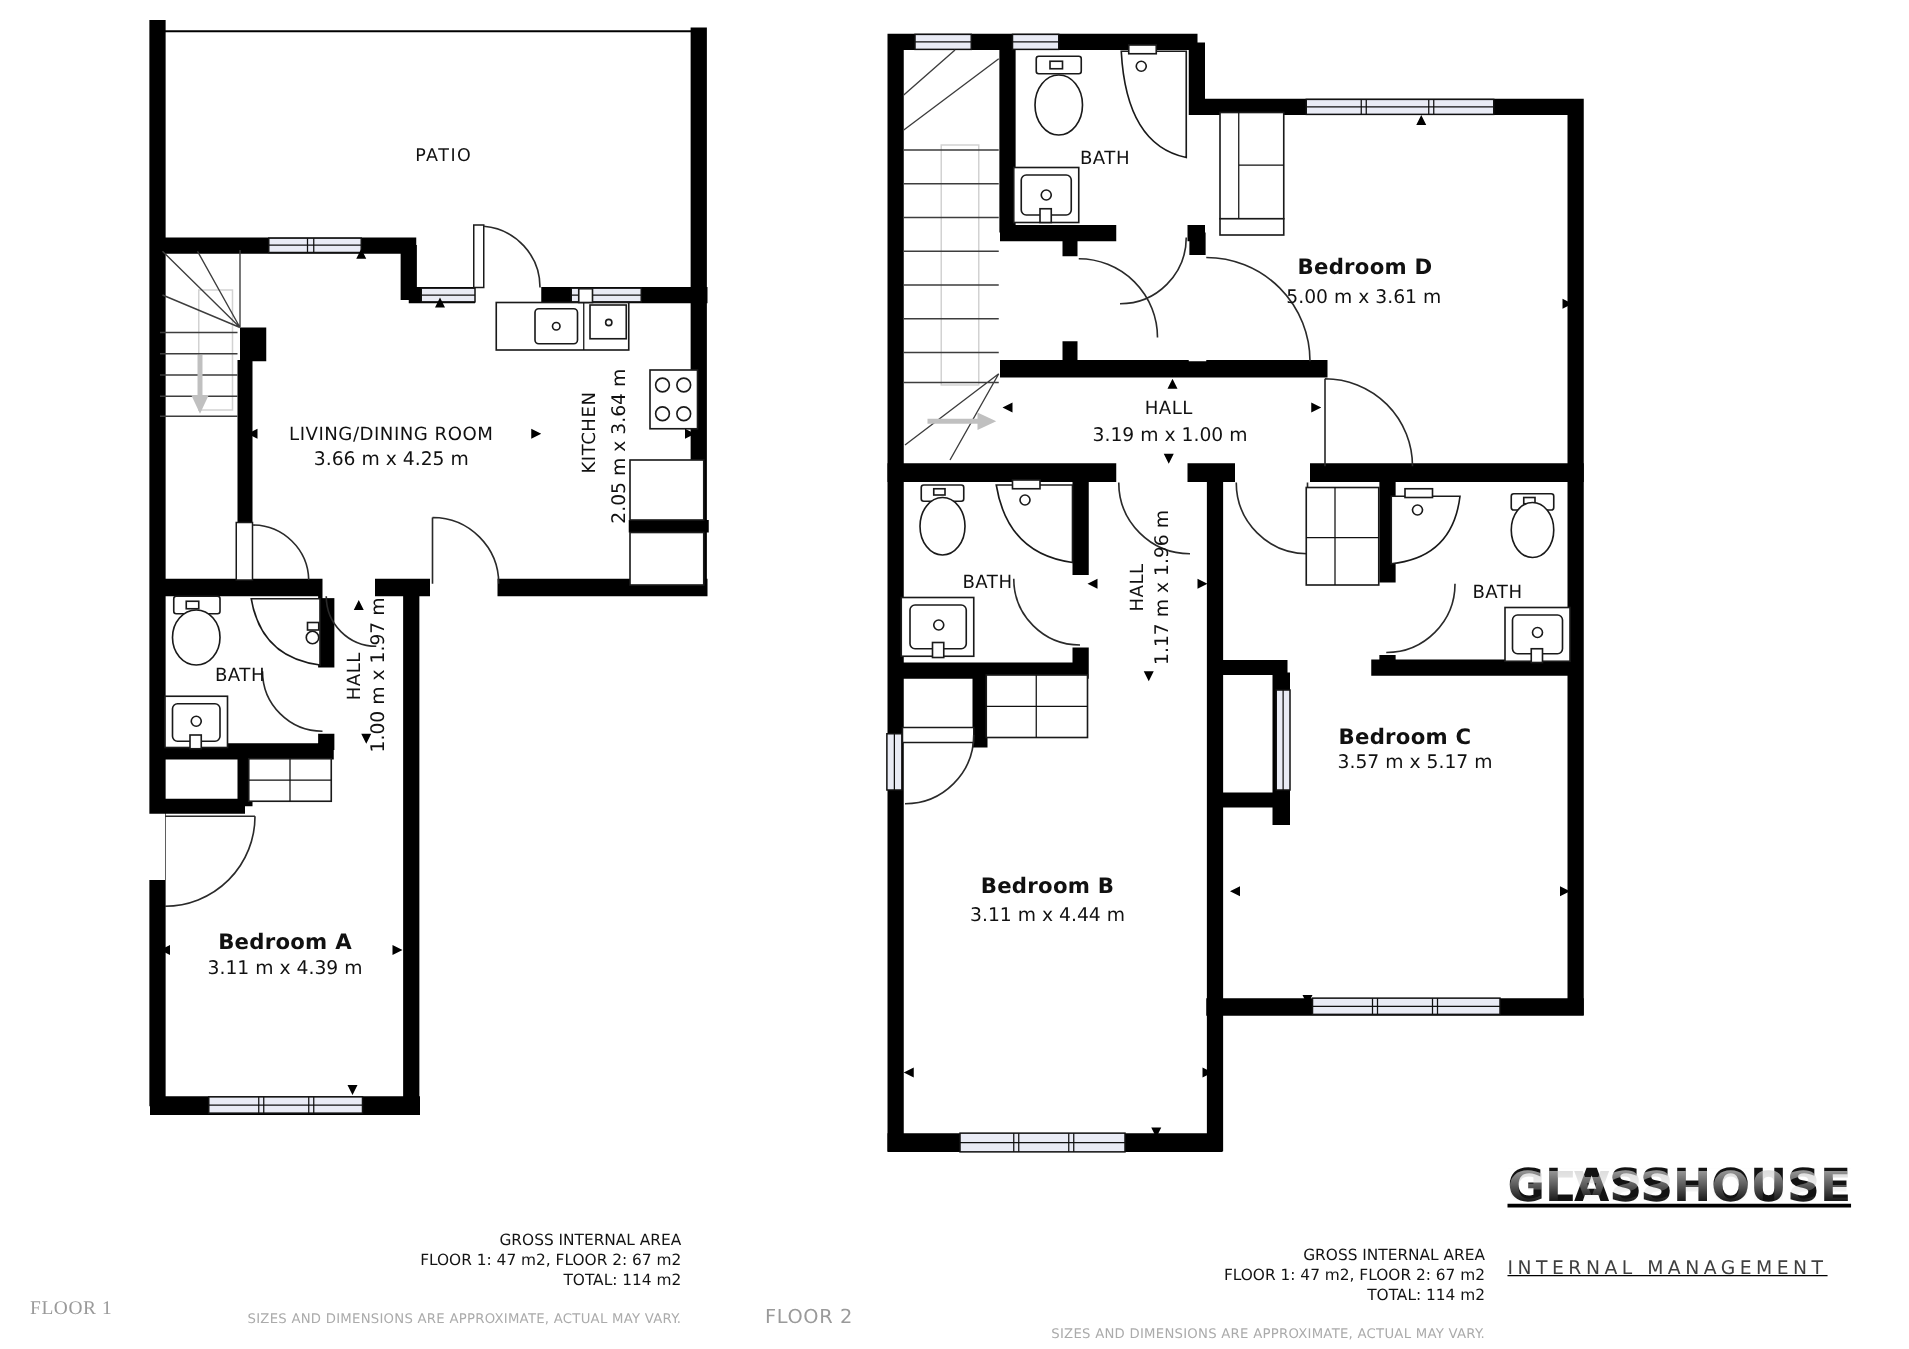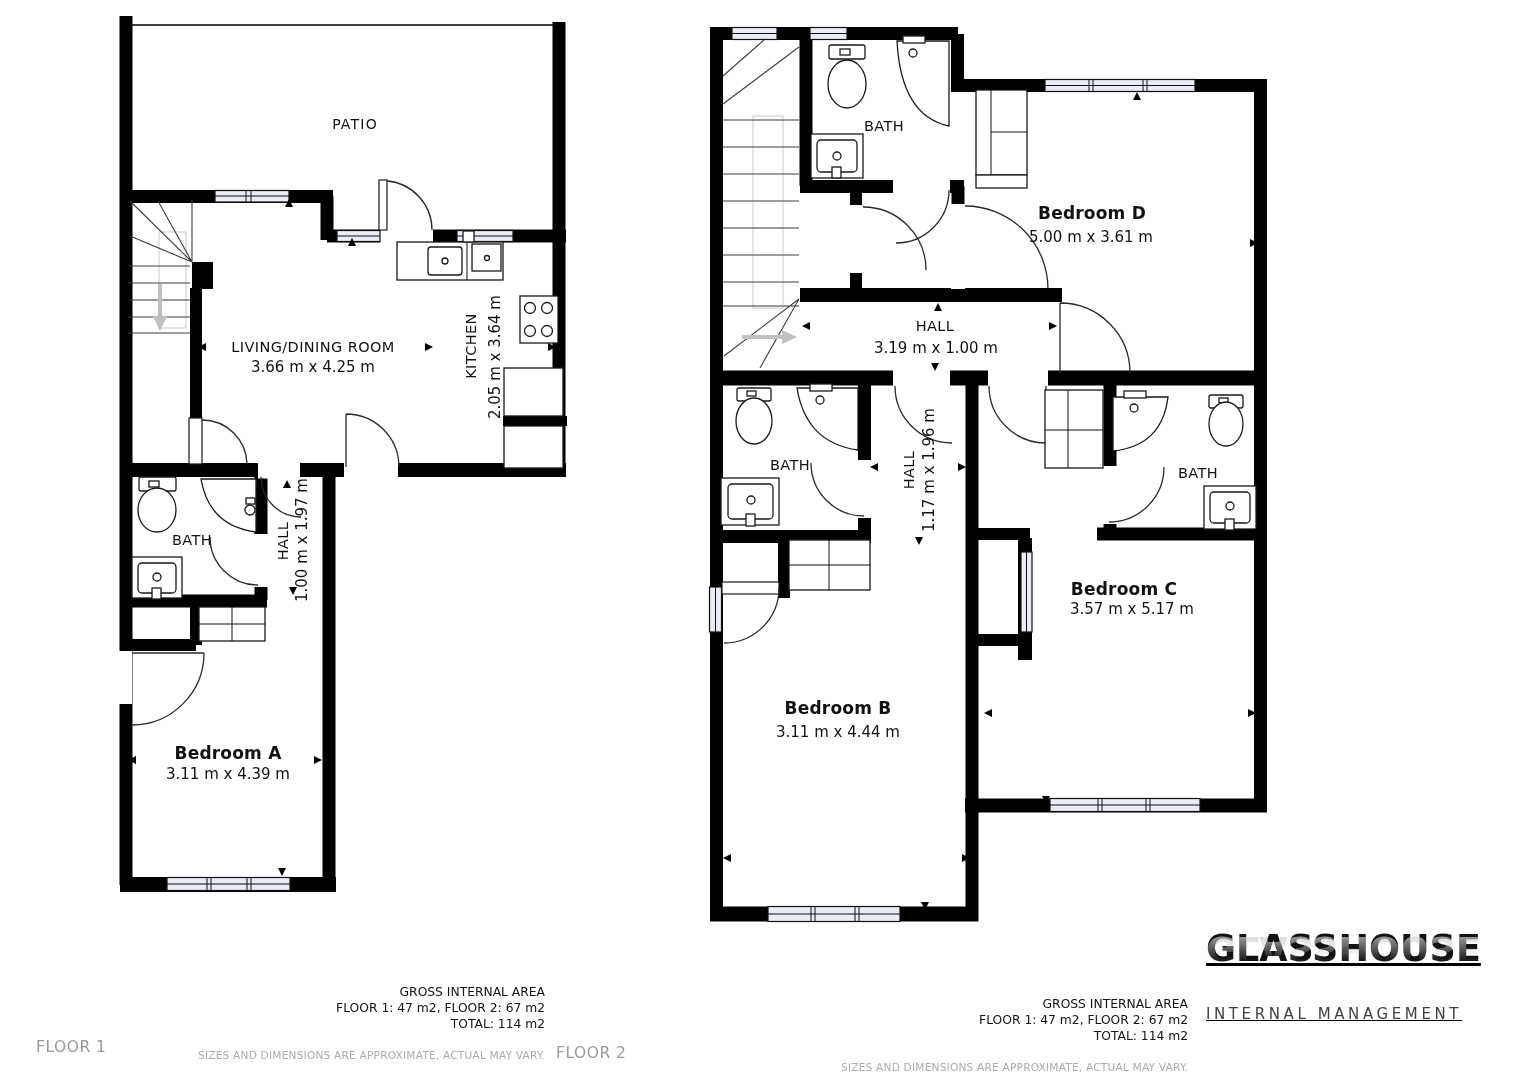--- a/index.html
+++ b/index.html
@@ -358,20 +358,20 @@
   <div class="disc">SIZES AND DIMENSIONS ARE APPROXIMATE, ACTUAL MAY VARY.</div>
 </div>
 
 <div class="overlay footer-block" style="left:788px;top:996px;">
   <div>GROSS INTERNAL AREA</div>
   <div>FLOOR 1: 47 m2, FLOOR 2: 67 m2</div>
   <div>TOTAL: 114 m2</div>
   <div class="disc">SIZES AND DIMENSIONS ARE APPROXIMATE, ACTUAL MAY VARY.</div>
 </div>
 
-<div class="overlay floor-tag" style="left:36px;top:1038px;">FLOOR 1</div>
-<div class="overlay floor-tag" style="left:556px;top:1044px;text-align:center;">FLOOR 2</div>
+<div class="overlay floor-tag" style="left:24px;top:1038px;font-family:Liberation Serif, serif;">FLOOR 1</div>
+<div class="overlay floor-tag" style="left:612px;top:1044px;text-align:center;">FLOOR 2</div>
 
 <div class="overlay logo" style="left:1206px;top:929px;">
   <div class="logo-main">GLASSHOUSE</div>
   <div class="logo-reflect">GLASSHOUSE</div>
   <div class="logo-sub">INTERNAL MANAGEMENT</div>
 </div>
 
 </body></html>

